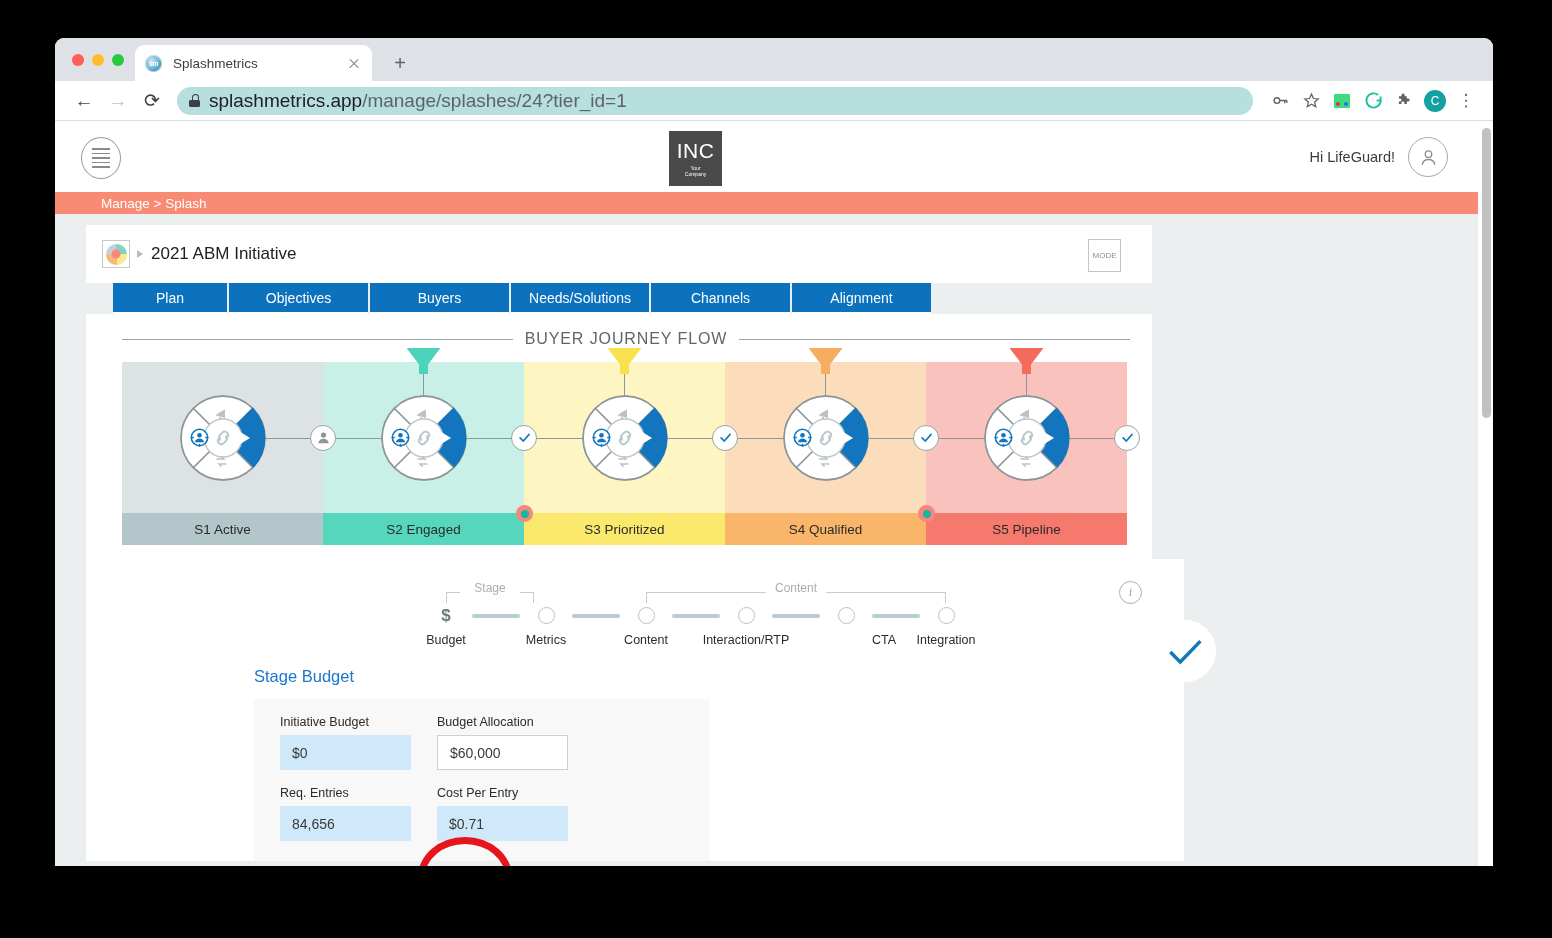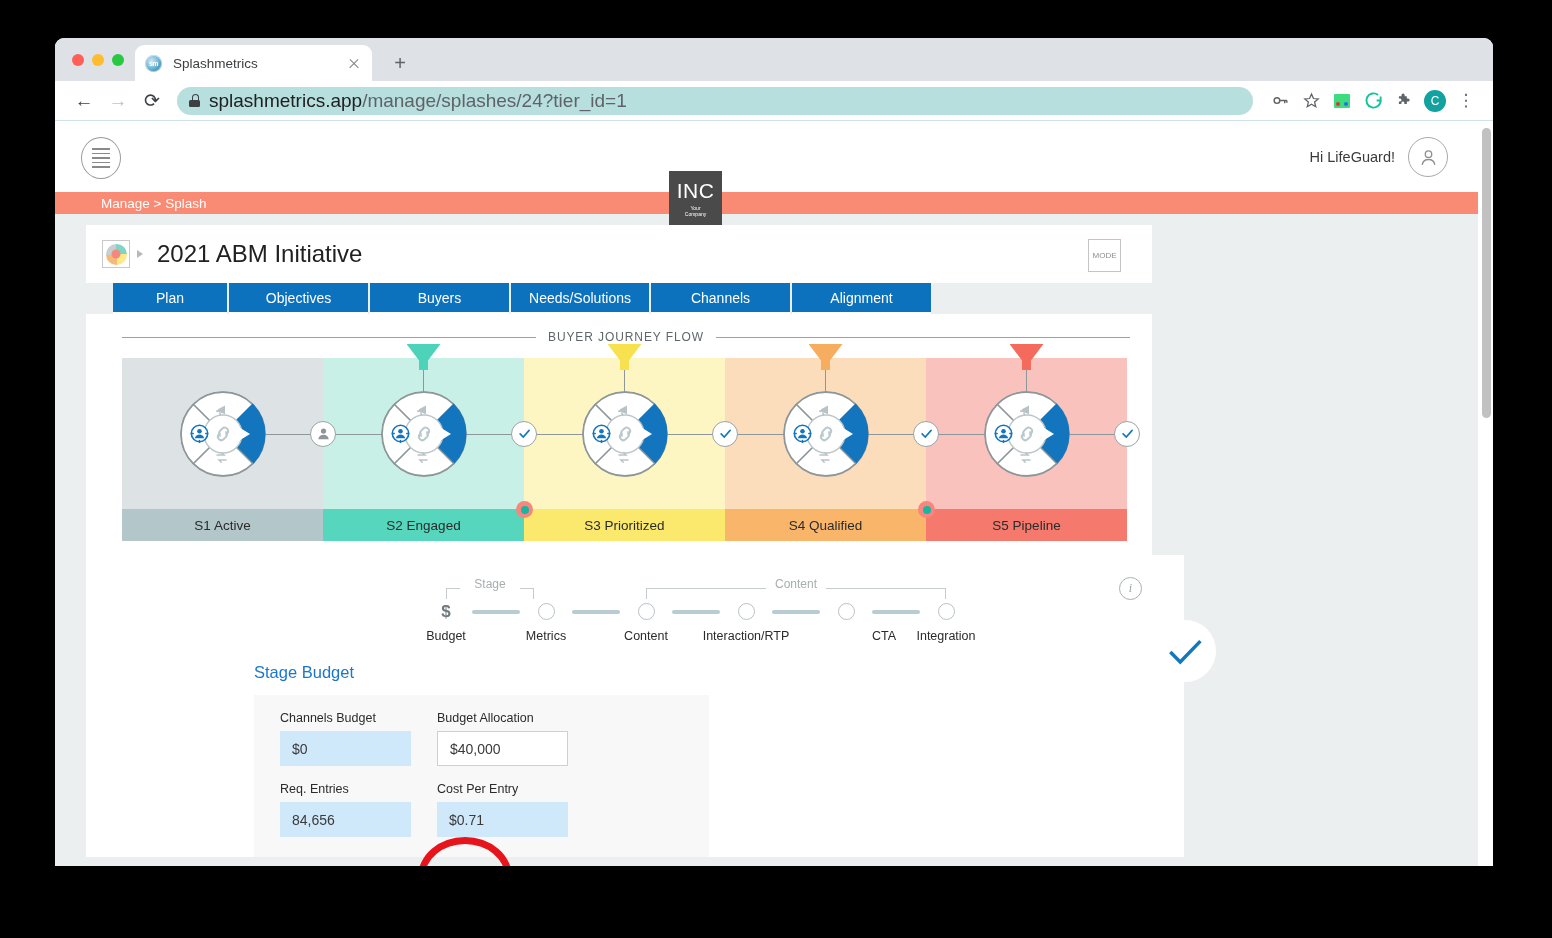--- a/index.html
+++ b/index.html
@@ -163,21 +163,20 @@
   #menu-lines { width: 18px; display: flex; flex-direction: column; gap: 3px; }
   #menu-lines span { display: block; height: 1.6px; background: #8a8a8a; }
 
   #inc-logo {
     position: absolute; left: 614px; top: 9px;
     width: 53px; height: 55px;
     background: #4a4a4a;
     display: flex; flex-direction: column;
     align-items: center; justify-content: center;
     color: #fff;
-    margin-top: 40px;
   }
   #inc-logo-main { font-size: 21px; letter-spacing: .5px; line-height: 1; }
   #inc-logo-sub { font-size: 5px; line-height: 1.25; margin-top: 4px; text-align: center; }
 
   #user-greeting-wrap {
     position: absolute; right: 30px; top: 15px;
     display: flex; align-items: center; gap: 13px;
   }
   #user-greeting { font-size: 14.5px; color: #3b3b3b; }
   #avatar {
@@ -222,21 +221,21 @@
     content: ""; position: absolute; left: 50%; top: 50%;
     transform: translate(-50%,-50%);
     width: 9px; height: 9px; border-radius: 50%; background: #f5877e;
   }
   #title-caret {
     width: 0; height: 0; margin-left: 3px;
     border-left: 6px solid #b9b9b9;
     border-top: 4.5px solid transparent;
     border-bottom: 4.5px solid transparent;
   }
-  #splash-title { font-size: 24px; color: #212121; margin-left: 10px; }
+  #splash-title { font-size: 17px; color: #212121; margin-left: 4px; }
   #mode-button {
     position: absolute; right: 31px; top: 14px;
     width: 33px; height: 33px;
     border: 1px solid #c4c4c4; background: #fff;
     display: flex; align-items: center; justify-content: center;
     font-size: 8px; color: #8e8e8e;
   }
 
   
   #tab-row {
@@ -259,21 +258,21 @@
     padding: 16px 0 0 0;
     position: relative;
   }
   #journey-header {
     display: flex; align-items: center;
     padding: 0 9px; gap: 12px;
     margin-bottom: 14px;
   }
   #journey-header .rule { flex: 1; height: 1px; background: #9aa3a6; }
   #journey-title {
-    font-size: 12px; letter-spacing: .9px; color: #5d6769;
+    font-size: 16px; letter-spacing: .9px; color: #5d6769;
   }
 
   #journey-stages {
     display: flex; margin: 0 9px;
     position: relative;
   }
   .stage-col { position: relative; }
   .stage-body { height: 151px; position: relative; }
   .stage-label {
     height: 32px; display: flex; align-items: center; justify-content: center;
@@ -819,26 +818,26 @@
               <div class="step" style="left: 548px;">
                 <div class="step-circle"></div>
                    <div class="step-label">Integration</div>
               </div>
             </div>
           <div id="info-icon">i</div>
           <div id="stage-budget-title">Stage Budget</div>
           <div id="budget-form">
               <div class="field-row">
                 <div class="field">
-                  <div class="field-label">Channels Budget</div>
+                  <div class="field-label">Initiative Budget</div>
       <div class="field-input readonly">$0</div>
                 </div>
                 <div class="field">
                   <div class="field-label">Budget Allocation</div>
-      <div class="field-input editable">$40,000</div>
+      <div class="field-input editable">$60,000</div>
                 </div>
               </div>
               <div class="field-row">
                 <div class="field">
                   <div class="field-label">Req. Entries</div>
       <div class="field-input readonly">84,656</div>
                 </div>
                 <div class="field">
                   <div class="field-label">Cost Per Entry</div>
       <div class="field-input readonly">$0.71</div>

